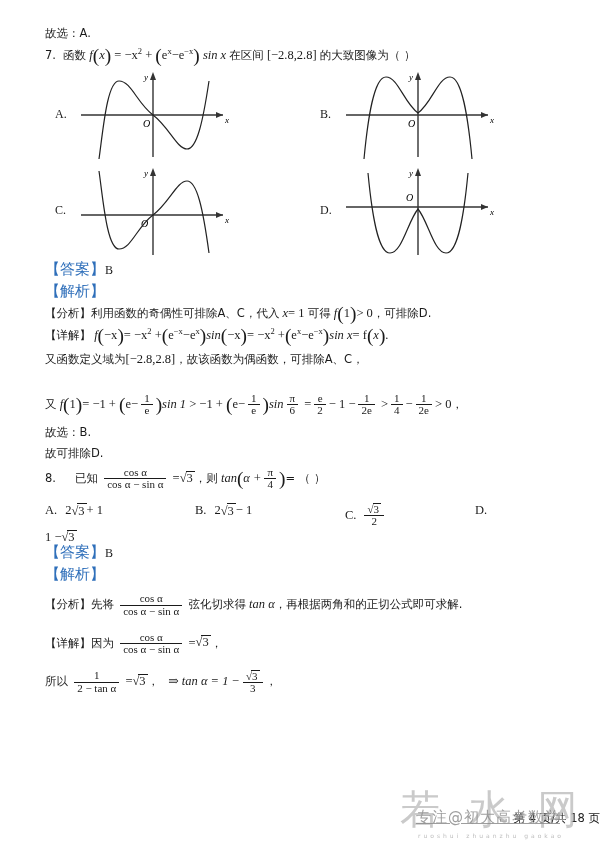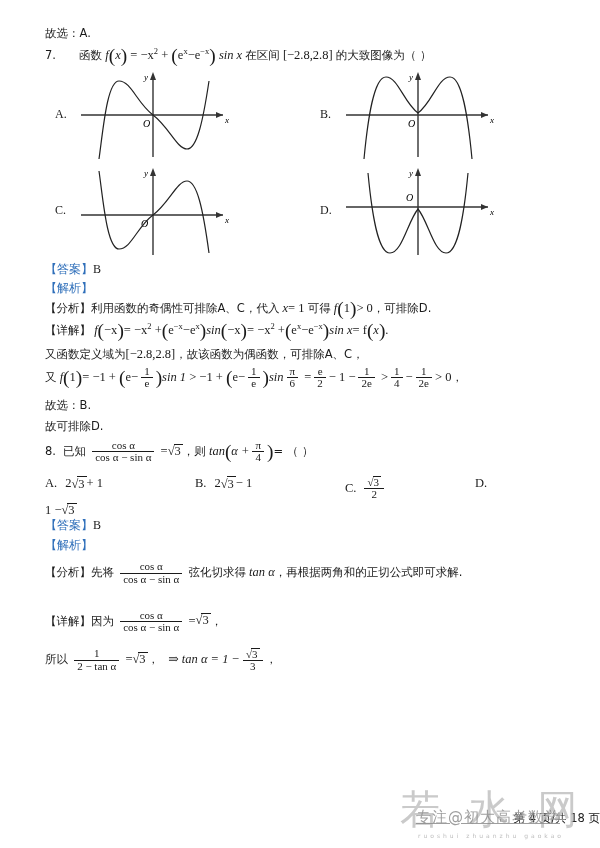--- a/index.html
+++ b/index.html
@@ -6,21 +6,21 @@
   body{
     width:600px;height:848px;background:#ffffff;
     font-family:"Liberation Serif","DejaVu Serif",serif;
     color:#1a1a1a;position:relative;overflow:hidden;
   }
   .page{position:absolute;inset:0;padding:28px 40px 16px 45px;box-sizing:border-box;}
 
   .line{font-size:12.5px;line-height:1.0;margin:0 0 7px 0;white-space:nowrap;}
   .cn{font-family:"DejaVu Sans","Liberation Sans",sans-serif;font-size:11.5px;}
   .mathi{font-style:italic;font-family:"Liberation Serif",serif;}
-  .blue{color:#2f6fba;font-family:Liberation Sans, sans-serif;font-size:12px;}
+  .blue{color:#2f6fba;font-family:Liberation Mono, monospace;font-size:15px;}
 
   
   .frac{display:inline-block;vertical-align:middle;text-align:center;line-height:1.05;margin:0 3px;}
   .frac .num{display:block;border-bottom:1px solid #1a1a1a;padding:0 3px;font-size:11px;}
   .frac .den{display:block;padding:0 3px;font-size:11px;}
   .sqrt{display:inline-block;border-top:1px solid #1a1a1a;padding:0 2px 0 1px;margin-left:-1px;}
   .rad{display:inline-block;}
   .paren{display:inline-block;font-size:1.55em;vertical-align:middle;line-height:0.62;font-weight:300;}
   sup{font-size:0.68em;vertical-align:super;}
 
@@ -46,21 +46,21 @@
 </style>
 </head>
 <body>
 
 <div class="page">
 
   <div class="line cn">故选：A.</div>
 
   <div class="line">
     <span class="cn">7.</span>
-    <span class="cn" style="margin-left:20px">函数</span>
+    <span class="cn" style="margin-left:4px">函数</span>
     <span class="mathi">f</span><span class="paren">(</span><span class="mathi">x</span><span class="paren">)</span>
     <span>= −x</span><sup>2</sup>
     <span>+</span>
     <span class="paren">(</span><span>e</span><sup>x</sup><span>−</span><span>e</span><sup>−x</sup><span class="paren">)</span>
     <span class="mathi">sin x</span>
     <span class="cn">在区间</span>
     <span>[−2.8,2.8]</span>
     <span class="cn">的大致图像为（      ）</span>
   </div>
 
@@ -137,40 +137,40 @@
     <span class="mathi">f</span><span class="paren">(</span><span>1</span><span class="paren">)</span><span>&gt; 0</span><span class="cn">，可排除D.</span>
   </div>
 
   <div class="line" style="margin-bottom:11px">
     <span class="cn">【详解】</span>
     <span class="mathi">f</span><span class="paren">(</span><span>−x</span><span class="paren">)</span><span>= −x</span><sup>2</sup>
     <span>+</span><span class="paren">(</span><span>e</span><sup>−x</sup><span>−</span><span>e</span><sup>x</sup><span class="paren">)</span><span class="mathi">sin</span><span class="paren">(</span><span>−x</span><span class="paren">)</span><span>= −x</span><sup>2</sup>
     <span>+</span><span class="paren">(</span><span>e</span><sup>x</sup><span>−</span><span>e</span><sup>−x</sup><span class="paren">)</span><span class="mathi">sin x</span><span>= f</span><span class="paren">(</span><span class="mathi">x</span><span class="paren">)</span><span>.</span>
   </div>
 
-  <div class="line" style="margin-bottom:5px">
+  <div class="line" style="margin-bottom:27px">
     <span class="cn">又函数定义域为</span><span>[−2.8,2.8]</span><span class="cn">，故该函数为偶函数，可排除A、C，</span>
   </div>
 
   <div class="line" style="margin-bottom:10px">
     <span class="cn">又</span>
     <span class="mathi">f</span><span class="paren">(</span><span>1</span><span class="paren">)</span><span>= −1 +</span>
     <span class="paren">(</span><span>e</span><span>−</span><span class="frac"><span class="num">1</span><span class="den">e</span></span><span class="paren">)</span><span class="mathi">sin 1</span>
     <span>&gt; −1 +</span>
     <span class="paren">(</span><span>e</span><span>−</span><span class="frac"><span class="num">1</span><span class="den">e</span></span><span class="paren">)</span><span class="mathi">sin</span><span class="frac"><span class="num">π</span><span class="den">6</span></span>
     <span>=</span><span class="frac"><span class="num">e</span><span class="den">2</span></span><span>− 1 −</span><span class="frac"><span class="num">1</span><span class="den">2e</span></span>
     <span>&gt;</span><span class="frac"><span class="num">1</span><span class="den">4</span></span><span>−</span><span class="frac"><span class="num">1</span><span class="den">2e</span></span><span>&gt; 0</span><span class="cn">，</span>
   </div>
 
   <div class="line cn" style="margin-bottom:10px">故选：B.</div>
   <div class="line cn">故可排除D.</div>
 
   <div class="line" style="margin-bottom:12px">
     <span class="cn">8.</span>
-    <span class="cn" style="margin-left:4px">已知</span>
+    <span class="cn" style="margin-left:16px">已知</span>
     <span class="frac"><span class="num">cos α</span><span class="den">cos α − sin α</span></span>
     <span>=</span><span class="rad">√<span class="sqrt">3</span></span><span class="cn">，则</span>
     <span class="mathi">tan</span><span class="paren">(</span><span class="mathi">α +</span><span class="frac"><span class="num">π</span><span class="den">4</span></span><span class="paren">)</span><span class="cn">= （      ）</span>
   </div>
 
   <div class="opts">
     <div class="opt" style="width:150px">
       <span>A.</span>
       <span style="margin-left:8px">2</span>
         <span class="rad">√<span class="sqrt">3</span></span>
@@ -197,21 +197,21 @@
     <span>1 −</span><span class="rad">√<span class="sqrt">3</span></span>
   </div>
 
   <div class="line">
     <span class="blue">【答案】</span><span style="font-size:12px">B</span>
   </div>
   <div class="line" style="margin-bottom:10px">
     <span class="blue">【解析】</span>
   </div>
 
-  <div class="line" style="margin-bottom:24px">
+  <div class="line" style="margin-bottom:14px">
     <span class="cn">【分析】</span><span class="cn">先将</span>
     <span class="frac"><span class="num">cos α</span><span class="den">cos α − sin α</span></span>
     <span class="cn">弦化切求得</span>
     <span class="mathi">tan α</span><span class="cn">，再根据两角和的正切公式即可求解.</span>
   </div>
 
   <div class="line" style="margin-bottom:14px">
     <span class="cn">【详解】</span><span class="cn">因为</span>
     <span class="frac"><span class="num">cos α</span><span class="den">cos α − sin α</span></span>
     <span>=</span><span class="rad">√<span class="sqrt">3</span></span><span class="cn">，</span>

